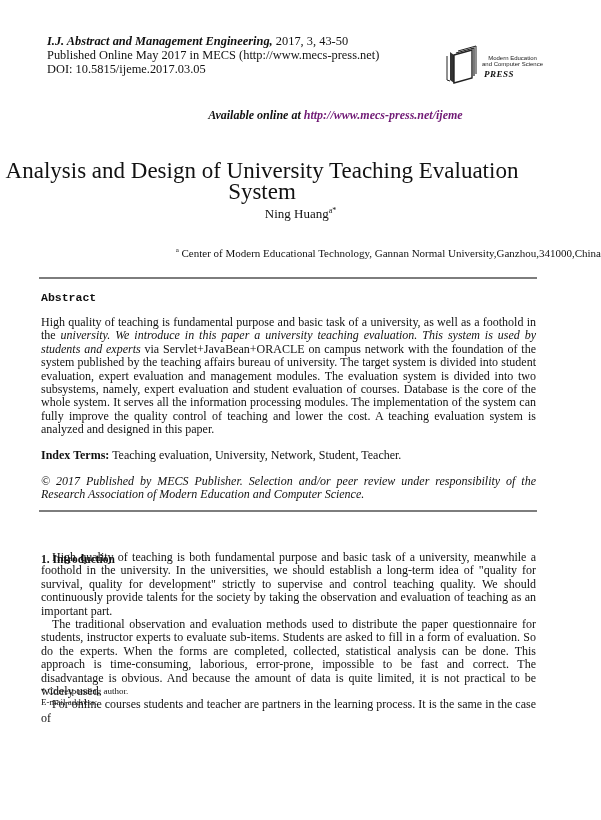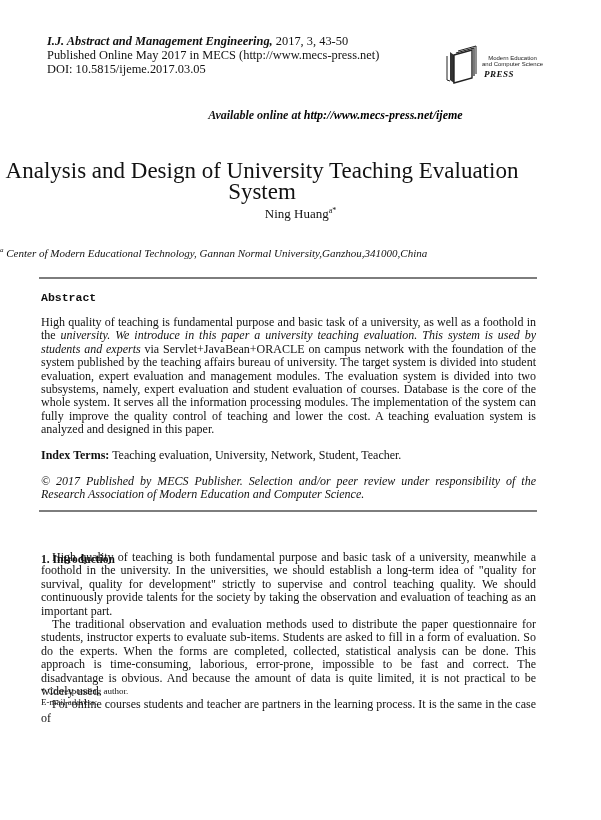--- a/index.html
+++ b/index.html
@@ -6,25 +6,25 @@
     body { width: 601px; height: 820px; position: relative; overflow: hidden;
       font-family: "Liberation Serif", "DejaVu Serif", serif; color: #111; }
     .abs { position: absolute; }
     .journal { left: 47px; top: 34px; font-size: 12.4px; line-height: 14px; }
     .journal .j1 { font-weight: bold; font-style: italic; }
     .journal .j1b { font-weight: normal; }
     .logo { left: 444px; top: 40px; width: 120px; height: 46px; text-align: center; }
     .logo-text { position: absolute; left: 38px; top: 15px; font-family: "Liberation Sans", sans-serif; font-size: 6px; line-height: 6px; color: #222; }
     .logo-press { position: absolute; left: 40px; top: 29px; font-family: "Liberation Serif", serif; font-weight: bold; font-style: italic; font-size: 9px; letter-spacing: 0.5px; }
     .available { left: 0; width: 601px; top: 108px; text-align: center; font-size: 12px; font-weight: bold; font-style: italic; padding-left: 70px; box-sizing: border-box; }
-    .available .link { color: #000000; }
+    .available .link { color: #701a75; }
     .title { left: 0; width: 524px; top: 160px; text-align: center; font-size: 23px; line-height: 21px; }
     .author { left: 0; width: 601px; top: 206px; text-align: center; font-size: 13px; }
     .author sup { font-size: 8px; }
-    .affil { left: 0; width: 601px; top: 246px; text-align: left; font-size: 11px; font-style: italic; }
+    .affil { left: 0; width: 601px; top: 246px; text-align: right; font-size: 11px; }
     .affil sup { font-size: 7px; }
     .rule { left: 39px; width: 498px; height: 1.5px; background: #7d7d7d; }
     .h { left: 41px; font-size: 11.5px; font-weight: bold; }
     .body-text { left: 41px; width: 495px; font-size: 12px; line-height: 13.4px; text-align: justify; }
     .body-text p { margin: 0; }
     .indent { text-indent: 11px; }
     .it { font-style: italic; }
     .b { font-weight: bold; }
     .foot { left: 41px; top: 686px; font-size: 9px; line-height: 11px; }
   </style>

